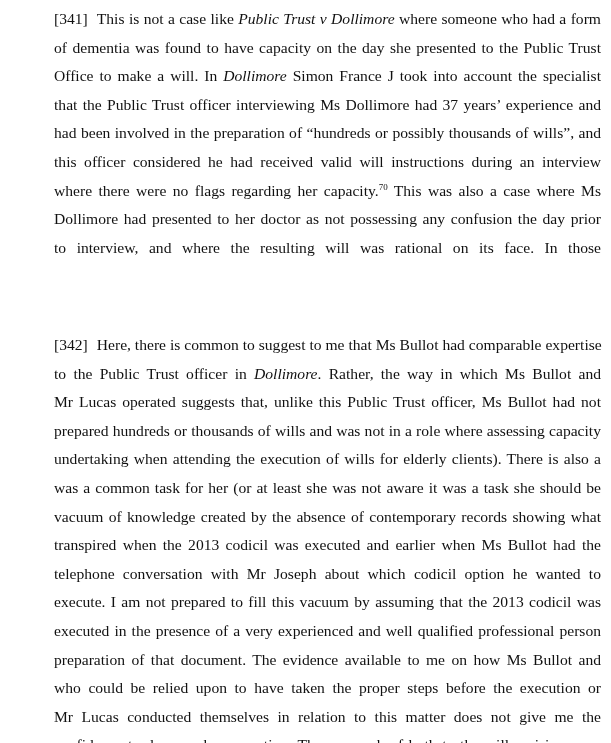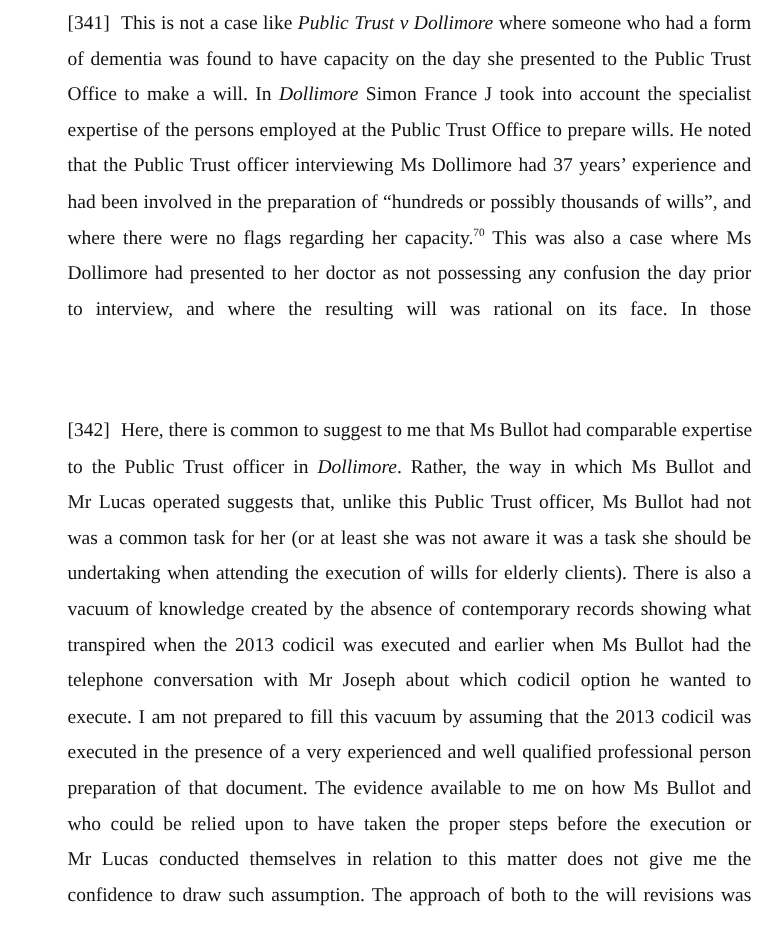--- a/index.html
+++ b/index.html
@@ -16,33 +16,34 @@
   sup { font-size: 9px; line-height: 0; vertical-align: 6px; }
 </style>
 </head>
 <body>
 
 <div>
   <div class="para para-341">
       <div class="line" style="word-spacing: 0.000976562px;"><span class="num">[341]</span><span>This is not a case like </span><i>Public Trust v Dollimore</i><span> where someone who had a form</span></div>
       <div class="line"><span>of dementia was found to have capacity on the day she presented to the Public Trust</span></div>
       <div class="line" style="word-spacing: 0.00104167px;"><span>Office to make a will.  In </span><i>Dollimore</i><span> Simon France J took into account the specialist</span></div>
-      <div class="line"><span>expertise of the persons employed at the Public Trust Office to prepare wills. He noted</span></div>
       <div class="line"><span>that the Public Trust officer interviewing Ms Dollimore had 37 years’ experience and</span></div>
       <div class="line"><span>had been involved in the preparation of “hundreds or possibly thousands of wills”, and</span></div>
+      <div class="line"><span>this officer considered he had received valid will instructions during an interview</span></div>
       <div class="line" style="word-spacing: 0.00111607px;"><span>where there were no flags regarding her capacity.</span><sup>70</sup><span> This was also a case where Ms</span></div>
       <div class="line"><span>Dollimore had presented to her doctor as not possessing any confusion the day prior</span></div>
       <div class="line"><span>to interview, and where the resulting will was rational on its face. In those</span></div>
     </div>
   <div class="para para-342">
       <div class="line"><span class="num">[342]</span><span>Here, there is common to suggest to me that Ms Bullot had comparable expertise</span></div>
       <div class="line"><span>to the Public Trust officer in </span><i>Dollimore</i><span>.  Rather, the way in which Ms Bullot and</span></div>
       <div class="line"><span>Mr Lucas operated suggests that, unlike this Public Trust officer, Ms Bullot had not</span></div>
+      <div class="line"><span>prepared hundreds or thousands of wills and was not in a role where assessing capacity</span></div>
+      <div class="line"><span>undertaking when attending the execution of wills for elderly clients). There is also a</span></div>
       <div class="line"><span>was a common task for her (or at least she was not aware it was a task she should be</span></div>
-      <div class="line"><span>undertaking when attending the execution of wills for elderly clients). There is also a</span></div>
       <div class="line"><span>vacuum of knowledge created by the absence of contemporary records showing what</span></div>
       <div class="line"><span>transpired when the 2013 codicil was executed and earlier when Ms Bullot had the</span></div>
       <div class="line"><span>telephone conversation with Mr Joseph about which codicil option he wanted to</span></div>
       <div class="line"><span>execute.  I am not prepared to fill this vacuum by assuming that the 2013 codicil was</span></div>
       <div class="line"><span>executed in the presence of a very experienced and well qualified professional person</span></div>
       <div class="line"><span>preparation of that document.  The evidence available to me on how Ms Bullot and</span></div>
       <div class="line"><span>who could be relied upon to have taken the proper steps before the execution or</span></div>
       <div class="line"><span>Mr Lucas conducted themselves in relation to this matter does not give me the</span></div>
       <div class="line"><span>confidence to draw such assumption.  The approach of both to the will revisions was</span></div>
     </div>

